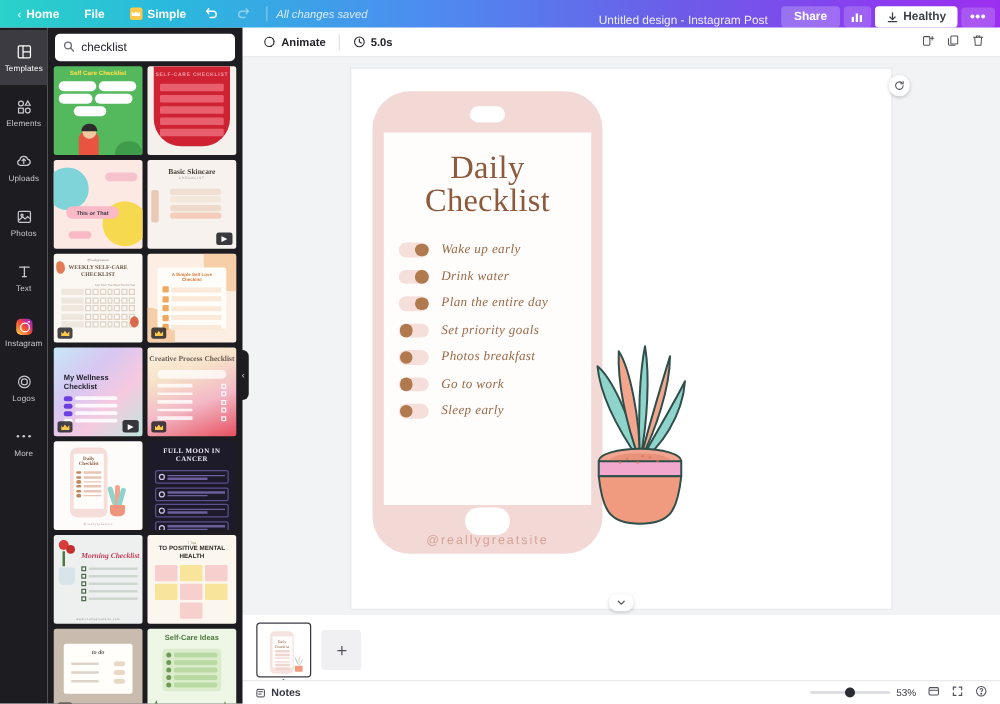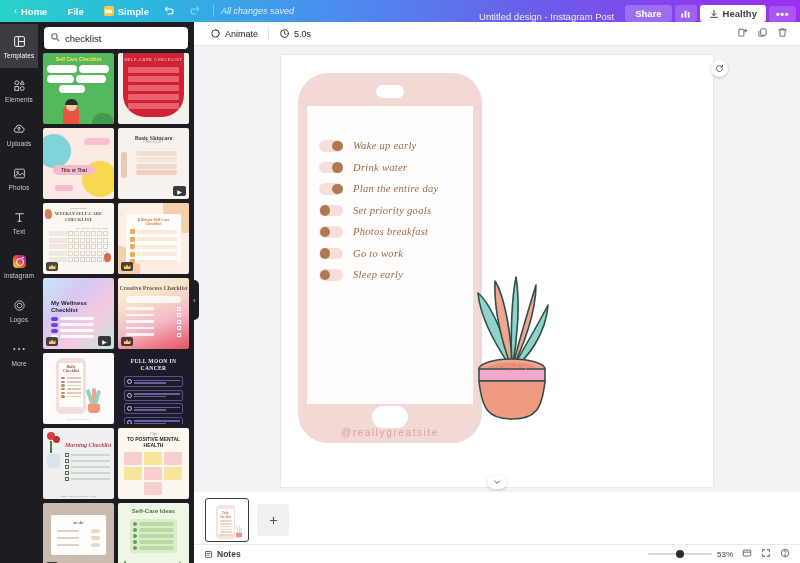--- a/index.html
+++ b/index.html
@@ -129,21 +129,21 @@
   }
 
   
   .edtoolbar {
     position: absolute; left: 194px; top: 22px; width: 606px; height: 24px;
     background: #fff; border-bottom: 1px solid #e6e6ea;
     display: flex; align-items: center; padding: 0 8px; z-index: 10;
   }
   .et-item {
     display: flex; align-items: center; gap: 4px;
-    font-size: 9px; font-weight: normal; color: #23232a; padding: 0 8px;
+    font-size: 9px; font-weight: bold; color: #23232a; padding: 0 8px;
   }
   .et-sep { width: 1px; height: 13px; background: #e2e2e7; margin: 0 2px; }
   .et-right { margin-left: auto; display: flex; align-items: center; gap: 9px; padding-right: 4px; color: #50505a; font-size: 11px; }
 
   
   .canvasarea {
     position: absolute; left: 194px; top: 46px; width: 606px; height: 446px;
     background: #f2f3f5; z-index: 5; overflow: hidden;
   }
   .rotbtn {
@@ -841,20 +841,24 @@
         </svg>
     </div>
 
     <div class="page">
 
       <div class="phone">
         <div class="speaker"></div>
         <div class="homebtn"></div>
 
         <div class="screen">
+          <div class="d-title">
+            <div>Daily</div>
+            <div class="l2">Checklist</div>
+          </div>
 
           <div class="tasks">
             <div class="task">
               <span class="tog on">
                   <i></i>
                 </span>
               <span>Wake up early</span>
             </div>
             <div class="task">
               <span class="tog on">

